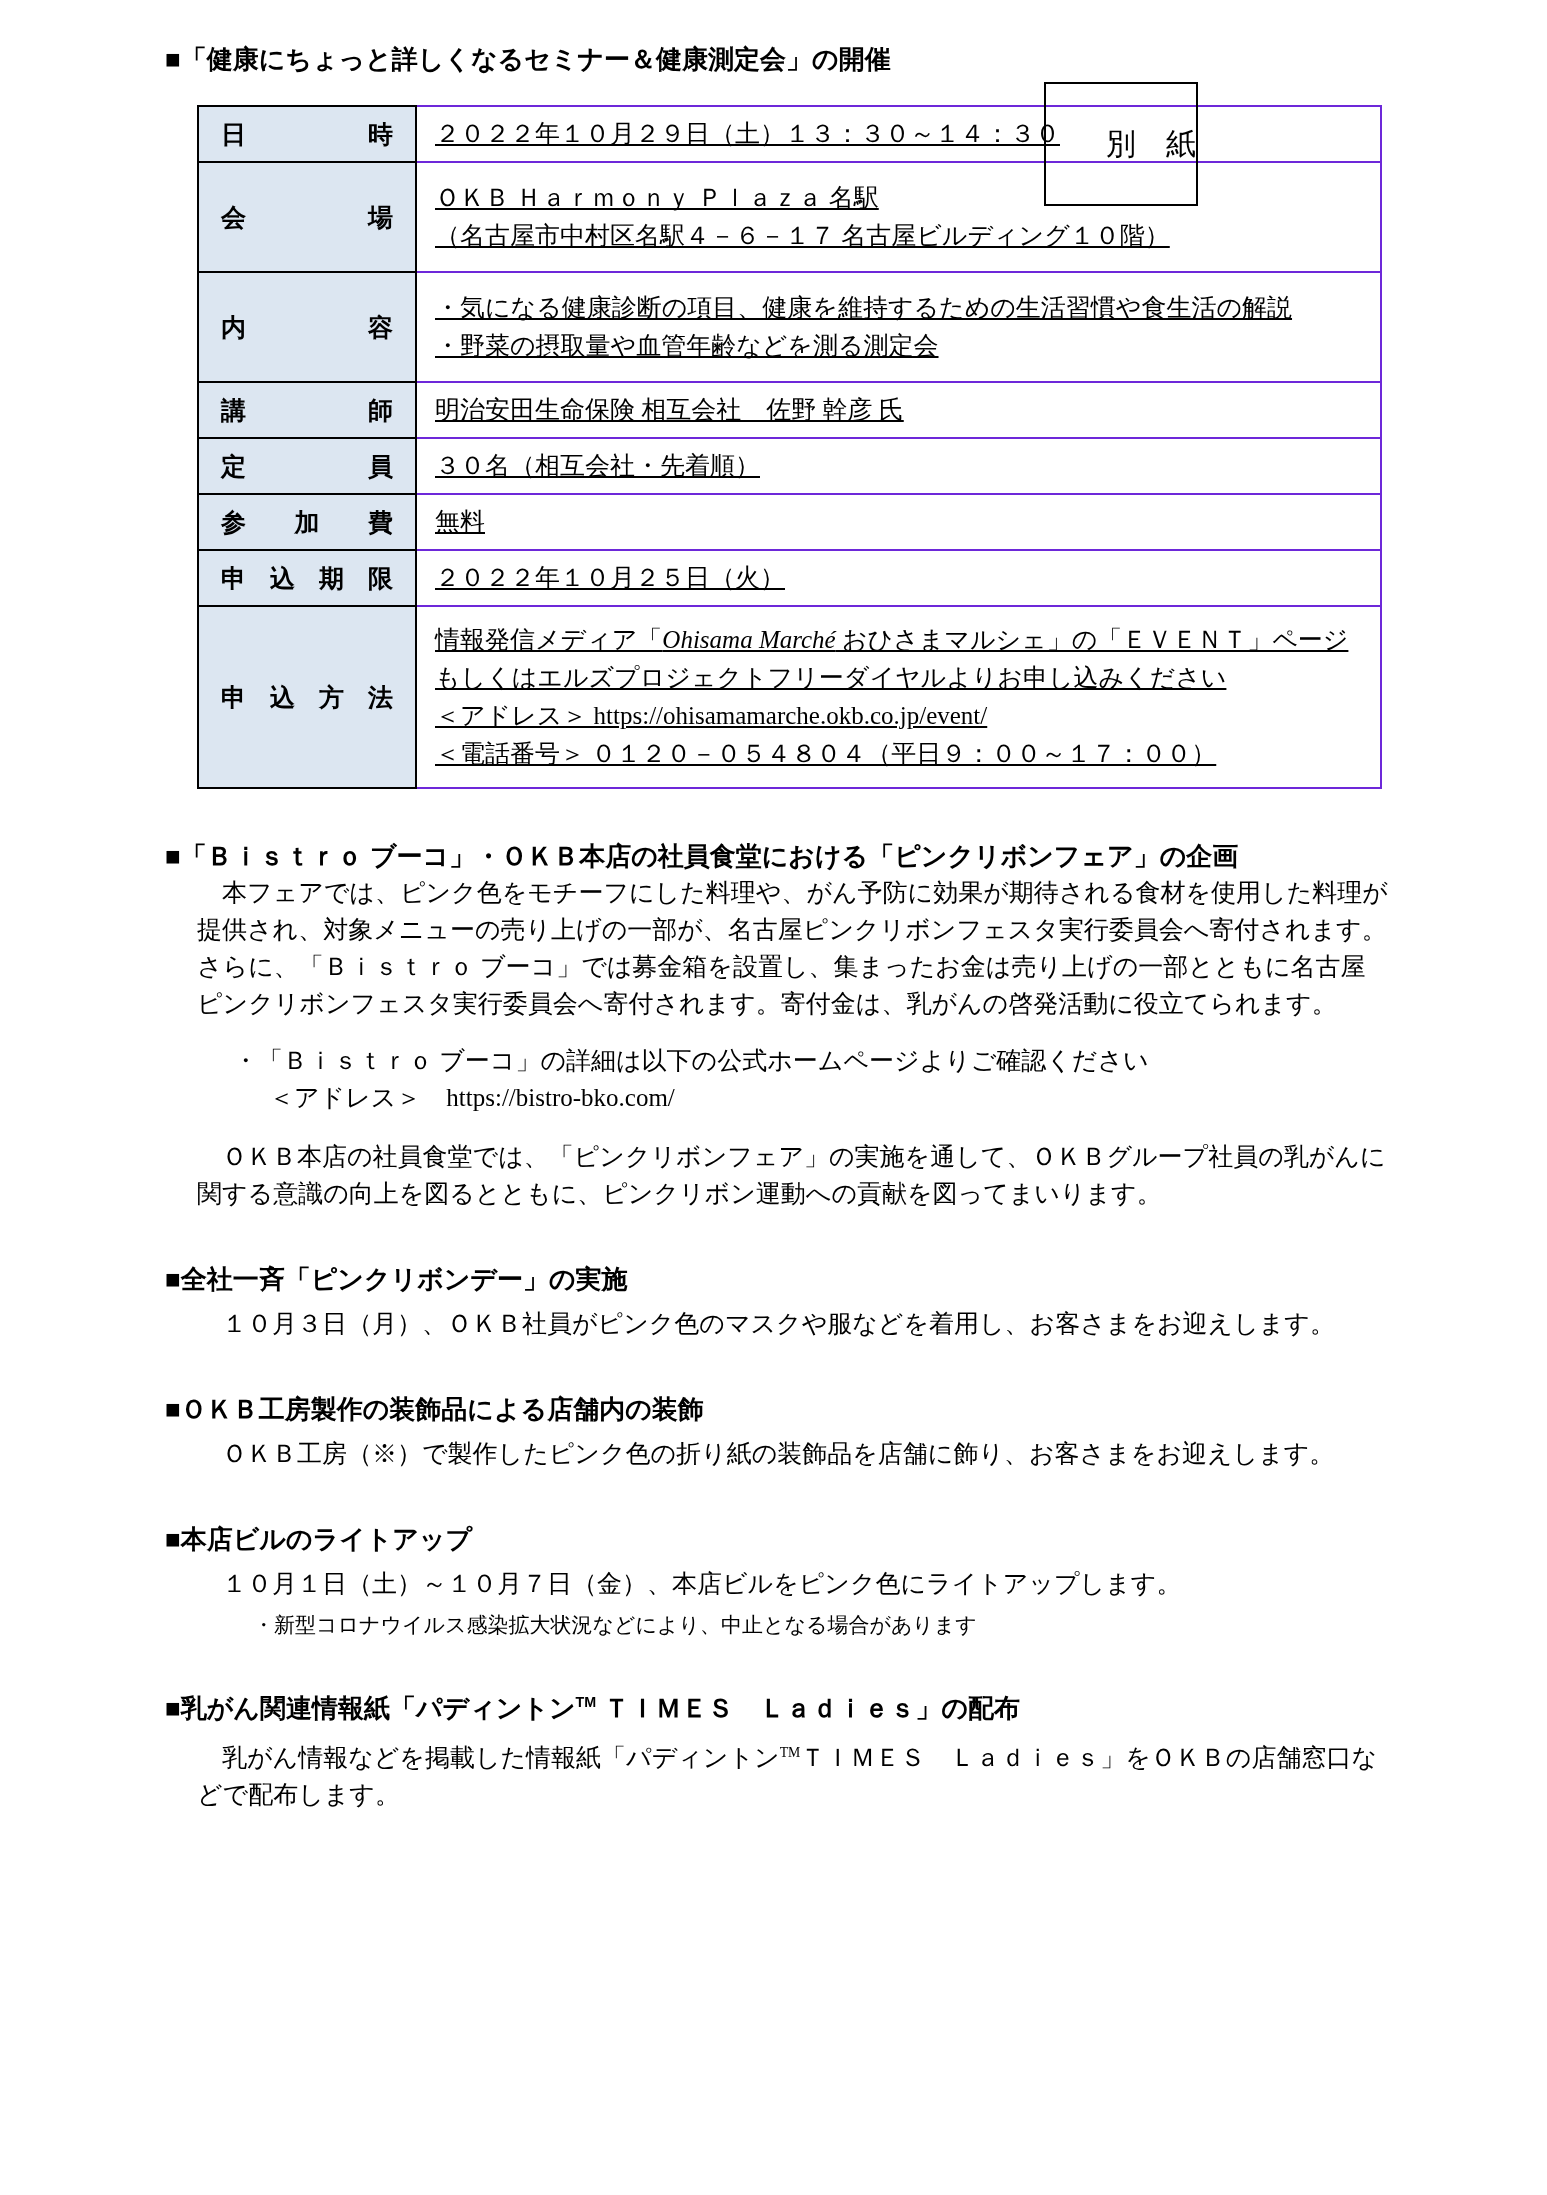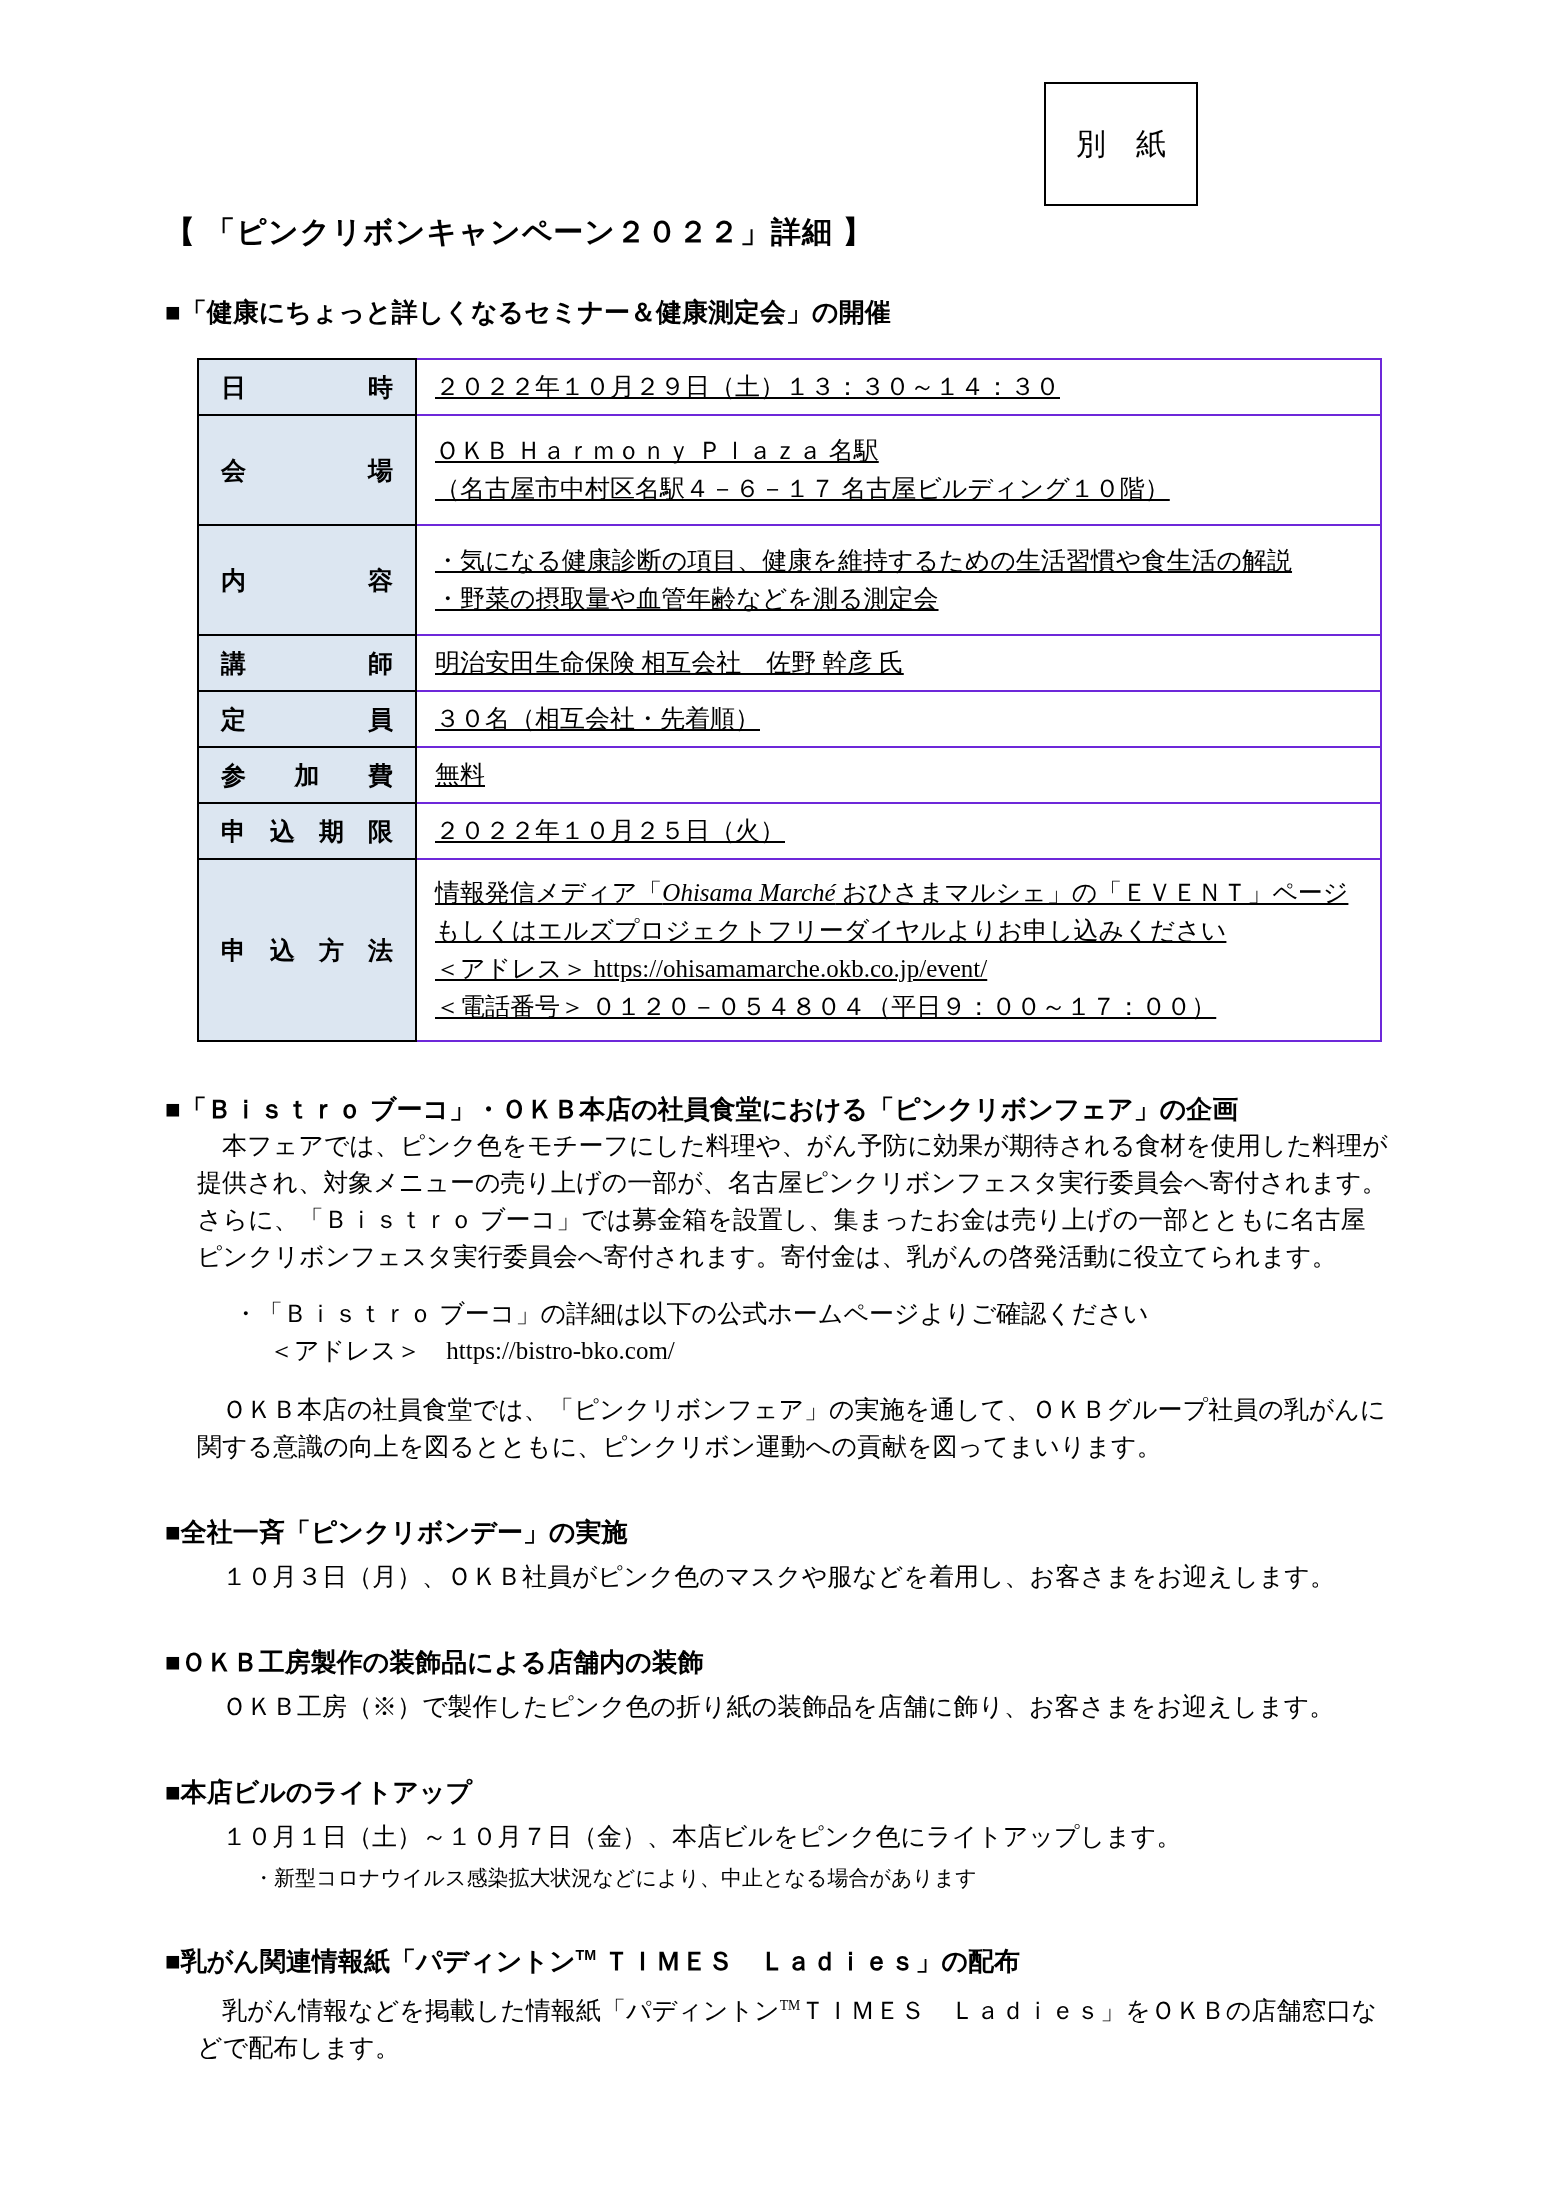--- a/index.html
+++ b/index.html
@@ -13,21 +13,21 @@
     overflow:hidden;
   }
   .content{
     padding:0 157px 0 165px;
   }
   .attachment-box{
     position:absolute;
     left:1044px;top:82px;
     width:150px;height:120px;
     border:2px solid #000;
-    display:flex;align-items:center;justify-content:center;
+    display:flex;align-items:center;justify-content:flex-end;
     font-family:"Liberation Sans","DejaVu Sans",sans-serif;
     font-size:30px;
   }
   .doc-title{
     margin:0;padding-top:212px;
     font-family:"Liberation Sans","DejaVu Sans",sans-serif;
     font-weight:bold;
     font-size:30px;
     letter-spacing:1px;
   }
@@ -104,21 +104,20 @@
 <body>
 
 <div class="page">
 
   <div class="attachment-box">
     <span>別　紙</span>
   </div>
 
   <div class="content">
 
-    <h1 class="doc-title">【 「ピンクリボンキャンペーン２０２２」詳細 】</h1>
 
     <h2 class="sec-heading mt-sec1">■「健康にちょっと詳しくなるセミナー＆健康測定会」の開催</h2>
 
     <table class="seminar">
       <tbody>
         <tr>
           <th>日　時</th>
           <td>２０２２年１０月２９日（土）１３：３０～１４：３０</td>
         </tr>
         <tr>

